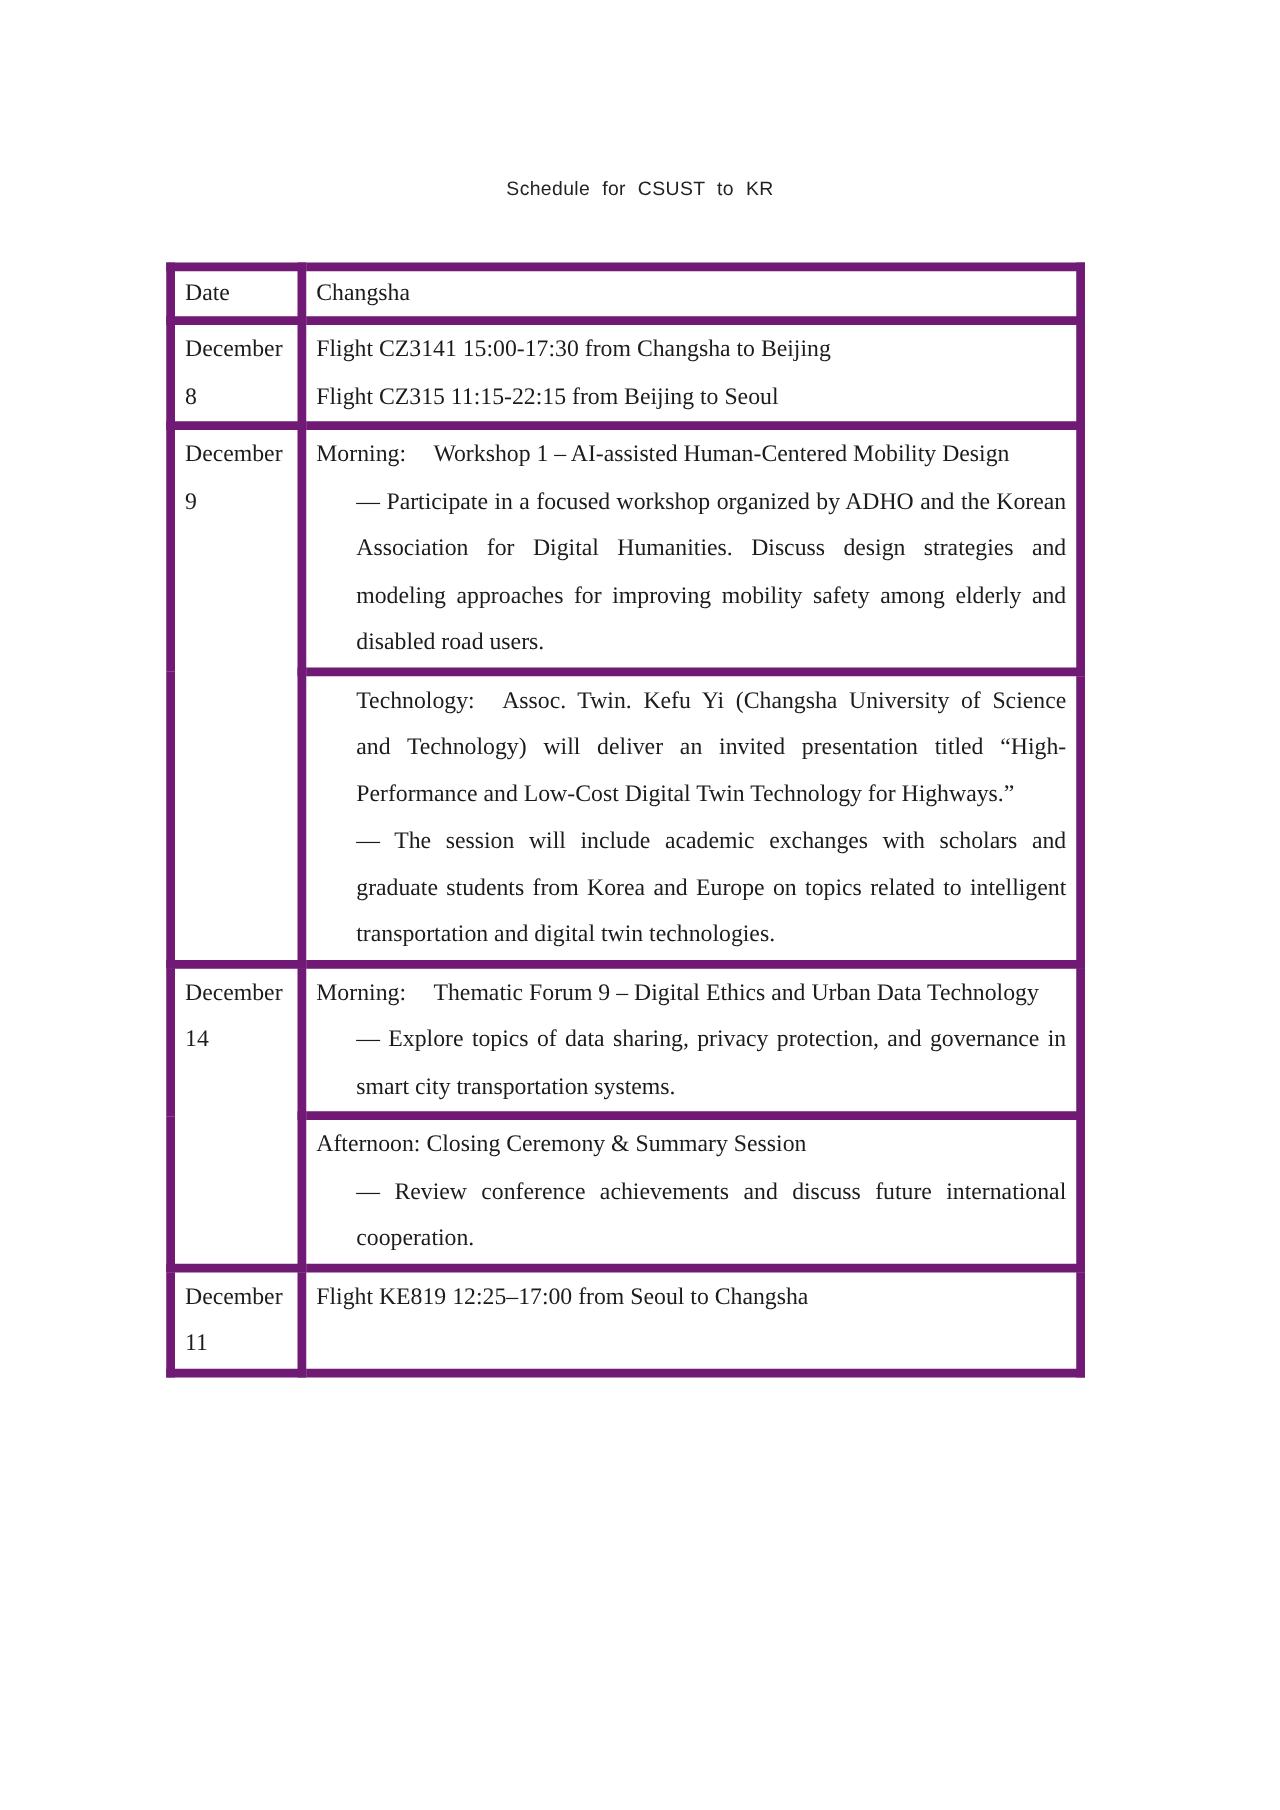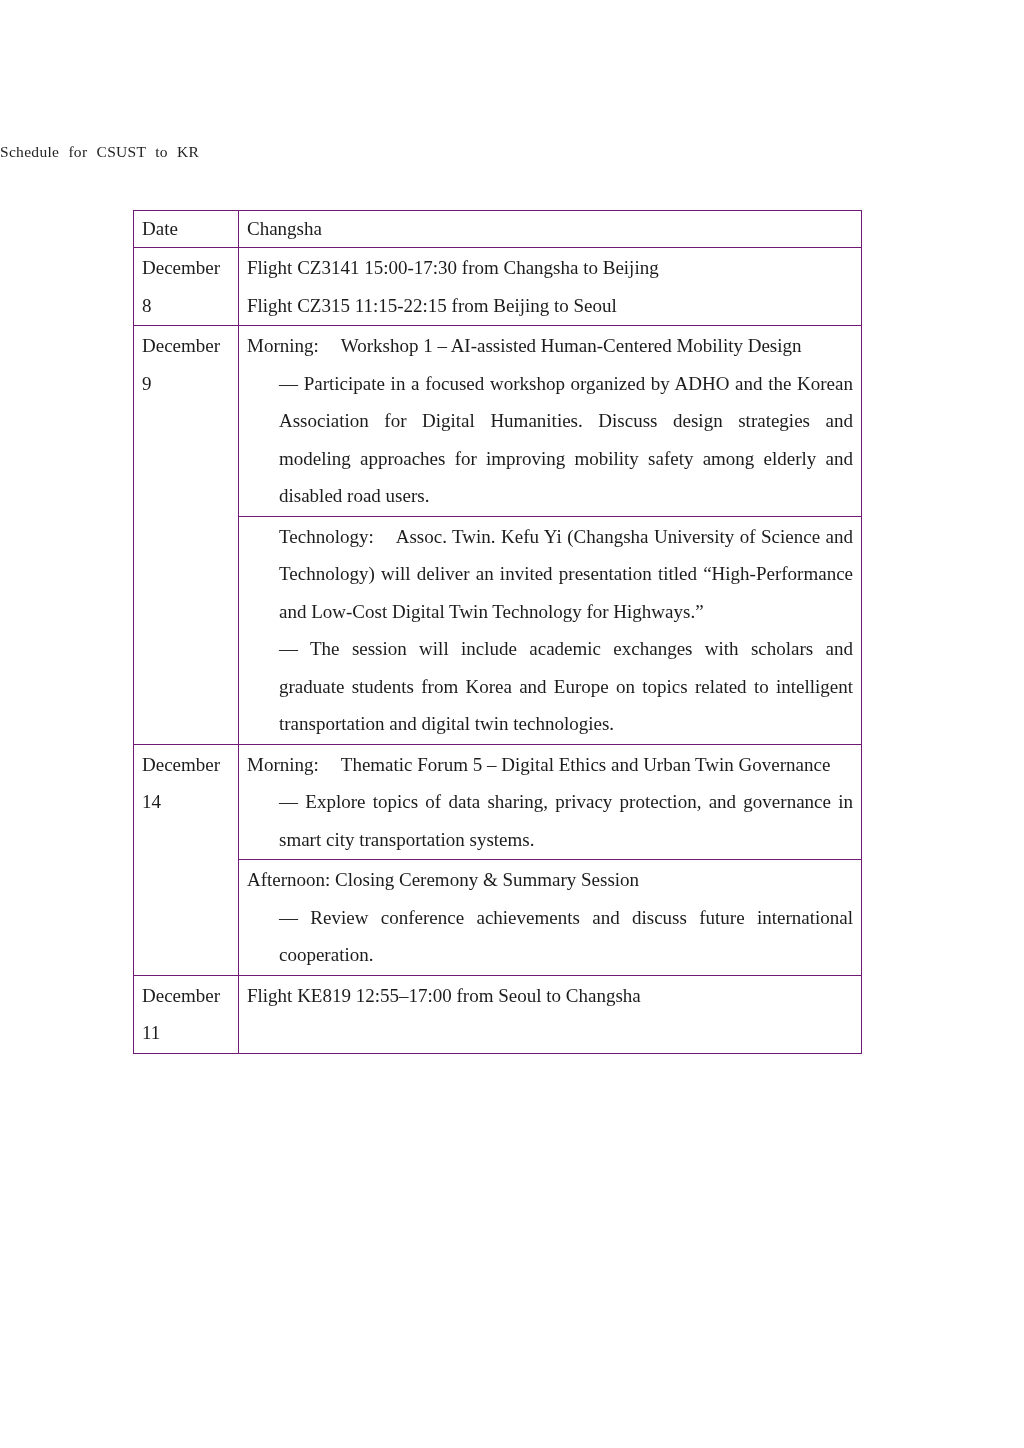--- a/index.html
+++ b/index.html
@@ -14,39 +14,39 @@
     background: #ffffff;
     overflow: hidden;
     font-family: "Liberation Serif", "DejaVu Serif", serif;
     color: #1c1c1c;
   }
   .doc-title {
     position: absolute;
     top: 143px;
     left: 0;
     right: 0;
-    text-align: left;
-    font-family: Liberation Serif, serif;
+    text-align: center;
+    font-family: Liberation Sans, sans-serif;
     font-size: 15.5px;
     letter-spacing: 0.3px;
     word-spacing: 5px;
     color: #222222;
   }
   table.schedule-table {
     position: absolute;
     left: 133px;
     top: 210px;
     width: 728px;
     border-collapse: collapse;
     table-layout: fixed;
   }
   col.col-date { width: 105px; }
   col.col-schedule { width: 623px; }
   td {
-    border: 1px solid #701a75;
+    border: 7px solid #701a75;
     vertical-align: top;
     padding: 1px 8px;
     font-size: 19px;
     line-height: 37.5px;
     text-align: left;
     font-weight: normal;
   }
   td.hdr {
     line-height: 34px;
     padding: 1px 8px;
@@ -107,38 +107,38 @@
           <p class="just">— The session will include academic exchanges with scholars and graduate students from Korea and Europe on topics related to intelligent transportation and digital twin technologies.</p>
         </td>
       </tr>
 
       <tr>
         <td rowspan="2">
           <p>December</p>
           <p>14</p>
         </td>
         <td>
-          <p><span>Morning:</span><span class="tab"></span><span>Thematic Forum 5 – </span><span class="it">Digital Ethics and Urban Twin Governance</span></p>
+          <p><span>Morning:</span><span class="tab"></span><span>Thematic Forum 9 – </span><span class="it">Digital Ethics and Urban Data Technology</span></p>
           <p class="just">— Explore topics of data sharing, privacy protection, and governance in smart city transportation systems.</p>
         </td>
       </tr>
 
       <tr>
         <td>
           <p>Afternoon: Closing Ceremony &amp; Summary Session</p>
           <p class="just">— Review conference achievements and discuss future international cooperation.</p>
         </td>
       </tr>
 
       <tr>
         <td>
           <p>December</p>
           <p>11</p>
         </td>
         <td>
-          <p>Flight KE819 12:55–17:00 from Seoul to Changsha</p>
+          <p>Flight KE819 12:25–17:00 from Seoul to Changsha</p>
         </td>
       </tr>
 
     </tbody>
   </table>
 
 </div>
 
 </body></html>

